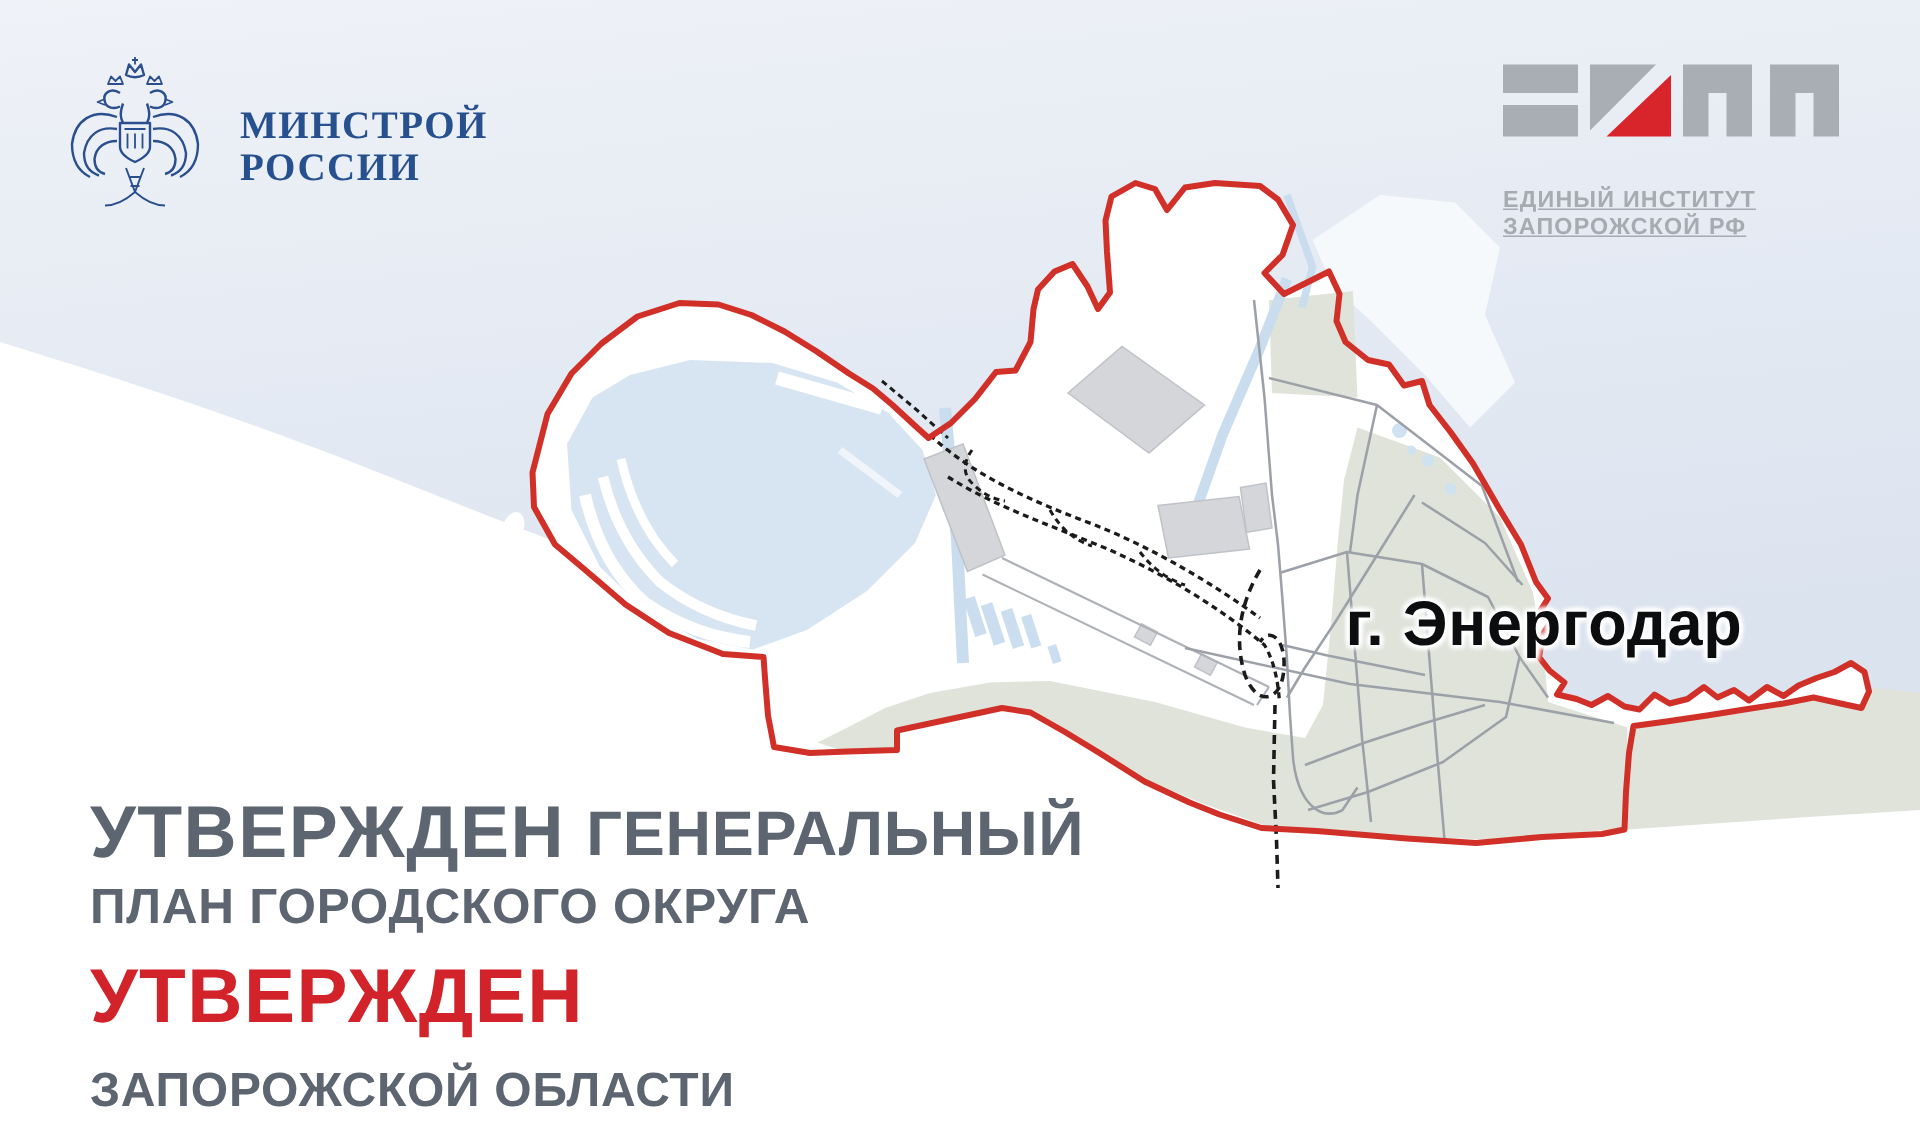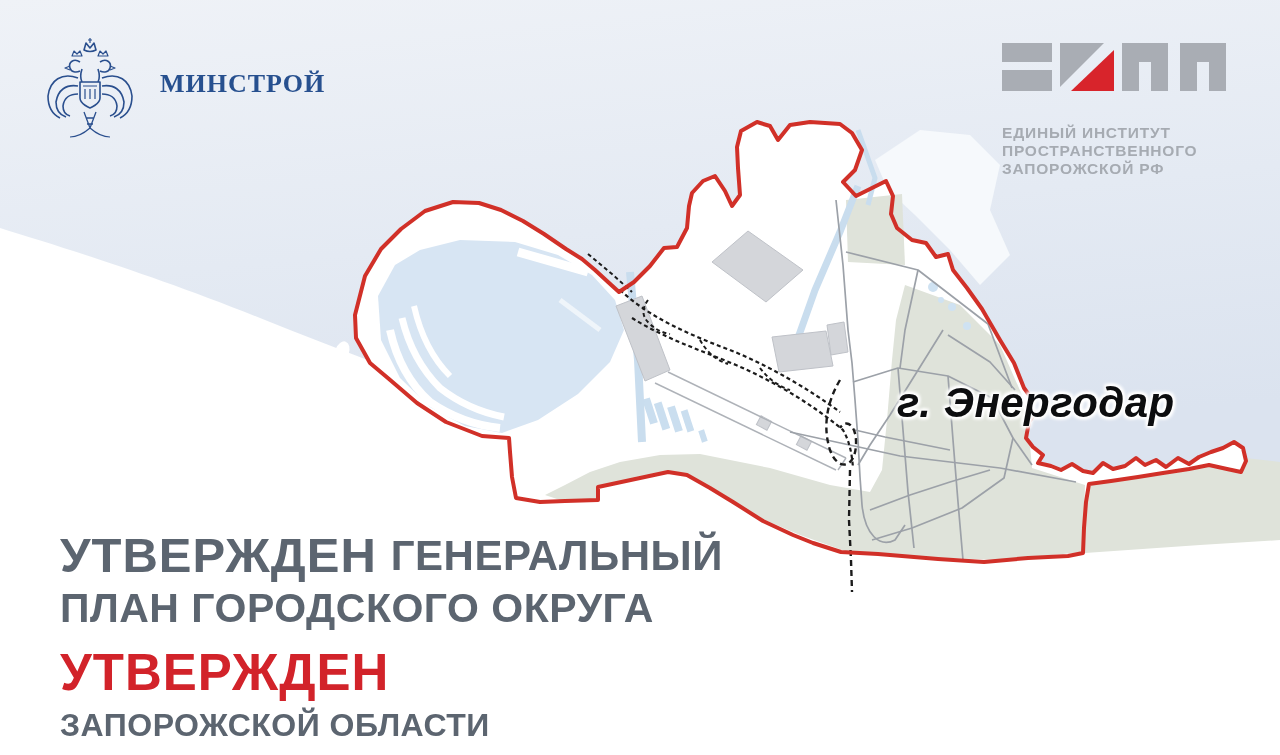--- a/index.html
+++ b/index.html
@@ -16,40 +16,39 @@
   .minstroy .mtext{
     margin-left:22px;margin-top:34px;
     font-family:"Liberation Serif", serif;font-weight:bold;
     font-size:26px;line-height:1.06;letter-spacing:1px;color:#27508f;
   }
 
   
   .eipp{position:absolute;left:1002px;top:42px;z-index:3;}
   .eipp .etext{
     margin-top:28px;font-weight:bold;font-size:15.5px;line-height:1.17;
-    letter-spacing:0.8px;color:#a6abb2;
+    letter-spacing:0.8px;color:#a6abb2;text-decoration:underline;
   }
 
   
   .city-label{
-    position:absolute;left:897px;top:379px;z-index:2;
+    position:absolute;left:897px;top:392px;z-index:2;
     font-size:42px;font-weight:bold;color:#0c0d0f;letter-spacing:0.5px;
     text-shadow:0 0 6px #fff,0 0 3px #fff,2px 2px 3px #fff,-2px -2px 3px #fff,2px -2px 3px #fff,-2px 2px 3px #fff;
     white-space:nowrap;
-    font-style:italic;
   }
 
   
   .title-block{position:absolute;left:60px;top:531px;z-index:3;color:#5c6570;}
   .t-line1{display:flex;align-items:center;gap:14px;}
   .t-approved{font-size:49px;font-weight:800;line-height:1;letter-spacing:1px;}
   .t-general{font-size:42px;font-weight:bold;letter-spacing:0.5px;}
-  .t-line2{font-size:41px;font-weight:bold;letter-spacing:0.5px;margin-top:5px;}
+  .t-line2{font-size:33px;font-weight:bold;letter-spacing:0.5px;margin-top:5px;}
   .t-city{font-size:51px;font-weight:800;line-height:1;letter-spacing:1px;color:#d2232a;margin-top:15px;}
-  .t-region{font-size:32px;font-weight:bold;letter-spacing:0.5px;margin-top:9px;}
+  .t-region{font-size:32px;font-weight:bold;letter-spacing:0.5px;margin-top:19px;}
 </style>
 </head>
 <body>
 
 <svg class="map-svg" width="1280" height="755" viewBox="0 0 1280 755">
   <defs>
     <linearGradient id="bgGrad" x1="0" y1="0" x2="0.25" y2="1">
       <stop offset="0" stop-color="#eff2f7"></stop>
       <stop offset="0.55" stop-color="#e4eaf3"></stop>
       <stop offset="1" stop-color="#dbe3ef"></stop>
@@ -171,37 +170,37 @@
     <path d="M60,58 C68,58 74,62 75,70 C75,76 72,79 68,80"></path>
 
     <path d="M38,46 h20 v16 c0,6 -10,10 -10,10 c0,0 -10,-4 -10,-10 z"></path>
     <path d="M41,50 h14 M43,53 v10 M48,53 v10 M53,53 v10" stroke-width="1.2"></path>
 
     <path d="M42,76 l6,16 6,-16 M44,82 h8 M45,88 h6" stroke-width="1.3"></path>
     <path d="M48,92 c-8,7 -14,9 -20,9 M48,92 c8,7 14,9 20,9" stroke-width="1.2"></path>
   </svg>
   <div class="mtext">
     <div>МИНСТРОЙ</div>
+    <div>РОССИИ</div>
   </div>
 </div>
 
 <div class="eipp">
   <svg width="224" height="50" viewBox="0 0 224 50">
     <g fill="#a9adb4">
       <rect x="0" y="1" width="50" height="19"></rect>
       <rect x="0" y="28" width="50" height="21"></rect>
       <polygon points="58,1 102,1 58,45"></polygon>
       <polygon points="112,8 112,49 69,49" fill="#d8242b"></polygon>
       <path d="M120,1 h46 v48 h-17 v-29 h-12 v29 h-17 z"></path>
       <path d="M178,1 h46 v48 h-17 v-29 h-12 v29 h-17 z"></path>
     </g>
   </svg>
   <div class="etext">
     <div>ЕДИНЫЙ ИНСТИТУТ</div>
-    <div>ПРОСТРАНСТВЕННОГО</div>
     <div>ЗАПОРОЖСКОЙ РФ</div>
   </div>
 </div>
 
 <div class="city-label">г. Энергодар</div>
 
 <div class="title-block">
   <div class="t-line1">
     <span class="t-approved">УТВЕРЖДЕН</span>
     <span class="t-general">ГЕНЕРАЛЬНЫЙ</span>

